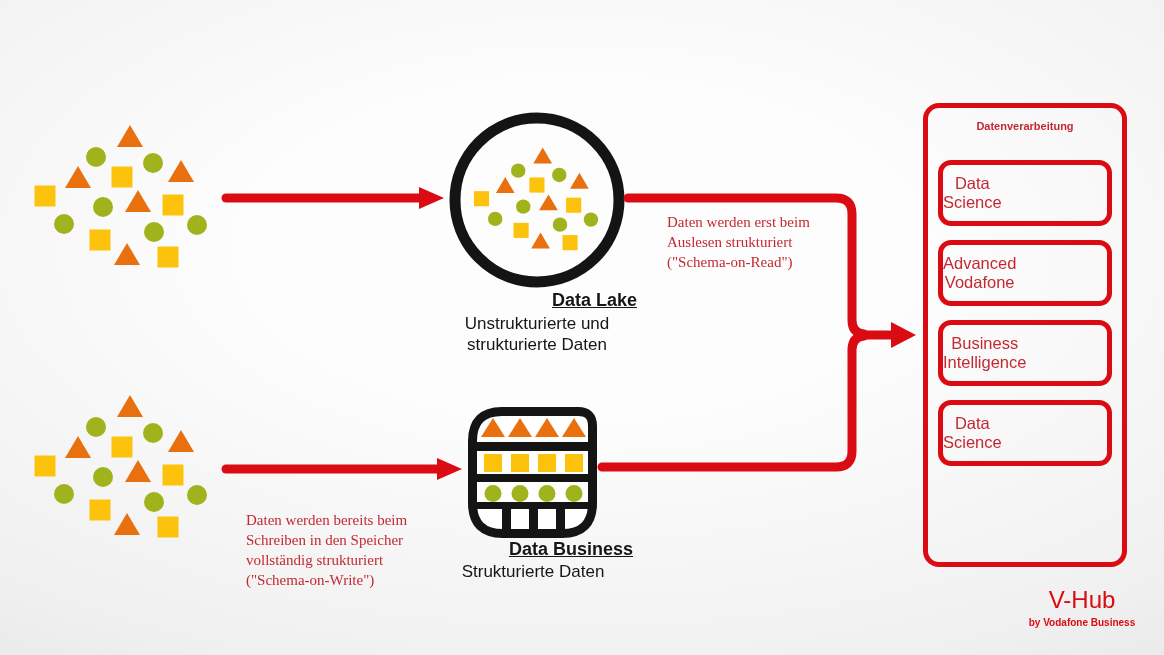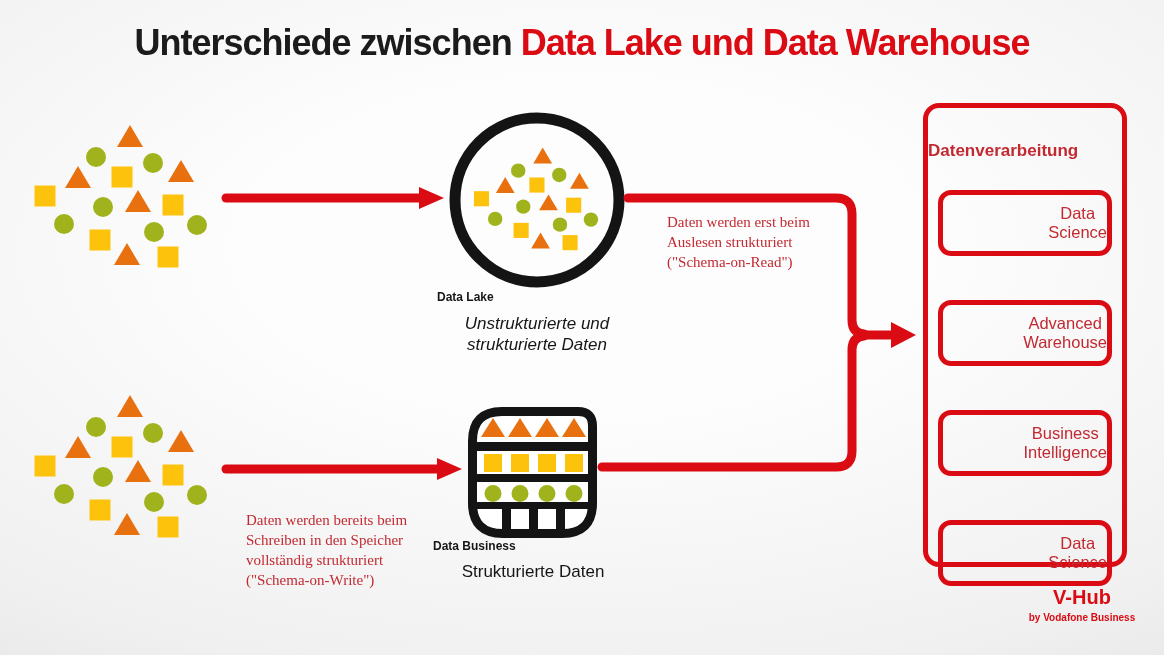--- a/index.html
+++ b/index.html
@@ -12,57 +12,57 @@
   }
   #diagram-svg{position:absolute;left:0;top:0;}
   .title{
     position:absolute;top:22px;left:0;width:100%;
     margin:0;text-align:center;
     font-size:36px;font-weight:bold;letter-spacing:-1px;
     color:#1b1b1b;white-space:nowrap;
   }
   .title .red{color:var(--brand-red);}
   .label{
-    position:absolute;text-align:left;color:#161616;
-    font-weight:bold;font-size:12px;white-space:pre-line;
+    position:absolute;text-align:right;color:#161616;
+    font-weight:bold;font-size:18px;white-space:pre-line;text-decoration:underline;
   }
   .sublabel{
     position:absolute;text-align:center;color:#161616;
     font-size:17px;line-height:21px;white-space:pre-line;
   }
   .annotation{
     position:absolute;color:var(--text-red);
     font-size:15px;line-height:20px;white-space:pre-line;font-family:Liberation Serif, serif;
   }
   .panel{
     position:absolute;left:923px;top:103px;width:204px;height:464px;
     box-sizing:border-box;border:5px solid var(--brand-red);border-radius:16px;
   }
   .panel-title{
-    margin-top:33px;text-align:left;
-    color:var(--text-red);font-weight:bold;font-size:17px;
+    margin-top:12px;text-align:center;
+    color:var(--text-red);font-weight:bold;font-size:11px;
   }
   .panel-boxes{
     position:absolute;top:52px;left:10px;right:10px;
     display:flex;flex-direction:column;gap:14px;
   }
   .pbox{
     box-sizing:border-box;height:66px;
     border:5px solid var(--brand-red);border-radius:13px;
-    display:flex;align-items:center;justify-content:flex-end;margin-top:30px;
+    display:flex;align-items:center;justify-content:flex-start;
   }
   .pbox span{
     color:var(--text-red);font-size:16.5px;line-height:19px;
     text-align:center;white-space:pre-line;
   }
   .vhub{position:absolute;left:1000px;top:586px;width:164px;text-align:center;}
-  .vhub-name{color:var(--brand-red);font-weight:bold;font-size:20px;}
+  .vhub-name{color:var(--brand-red);font-weight:normal;font-size:24px;}
   .vhub-byline{color:var(--brand-red);font-weight:bold;font-size:10px;margin-top:3px;}
   .lake-title{left:437px;top:290px;width:200px;}
-  .lake-sub{left:437px;top:313px;width:200px;font-style:italic;}
+  .lake-sub{left:437px;top:313px;width:200px;}
   .wh-title{left:433px;top:539px;width:200px;}
   .wh-sub{left:433px;top:561px;width:200px;}
   .ann1{left:667px;top:212px;}
   .ann2{left:246px;top:483px;margin-top:27px;}
 </style>
 </head>
 <body>
 
 <div class="canvas">
 
@@ -148,21 +148,20 @@
         <path d="M 226 469 H 437"></path>
         <path d="M 628 198 H 836 Q 852 198 852 214 V 320 Q 852 333 864 334"></path>
         <path d="M 602 467 H 836 Q 852 467 852 451 V 350 Q 852 337 864 336"></path>
         <path d="M 862 335 H 891"></path>
         <path d="M 419 187 L 444 198 L 419 209 Z" fill="#DB0B14" stroke="none"></path>
         <path d="M 437 458 L 462 469 L 437 480 Z" fill="#DB0B14" stroke="none"></path>
         <path d="M 891 322 L 916 335 L 891 348 Z" fill="#DB0B14" stroke="none"></path>
       </g>
     </svg>
 
-  <h1 class="title"><span>Unterschiede zwischen </span><span class="red">Data Lake und Data Warehouse</span></h1>
 
   <div class="label lake-title">Data Lake</div>
   <div class="sublabel lake-sub">Unstrukturierte und
 strukturierte Daten</div>
 
   <div class="label wh-title">Data Business</div>
   <div class="sublabel wh-sub">Strukturierte Daten</div>
 
   <div class="annotation ann1">Daten werden erst beim
 Auslesen strukturiert
@@ -174,21 +173,21 @@
 
   <div class="panel">
     <div class="panel-title">Datenverarbeitung</div>
     <div class="panel-boxes">
       <div class="pbox">
           <span>Data
 Science</span>
         </div>
       <div class="pbox">
           <span>Advanced
-Warehouse</span>
+Vodafone</span>
         </div>
       <div class="pbox">
           <span>Business
 Intelligence</span>
         </div>
       <div class="pbox">
           <span>Data
 Science</span>
         </div>
     </div>

